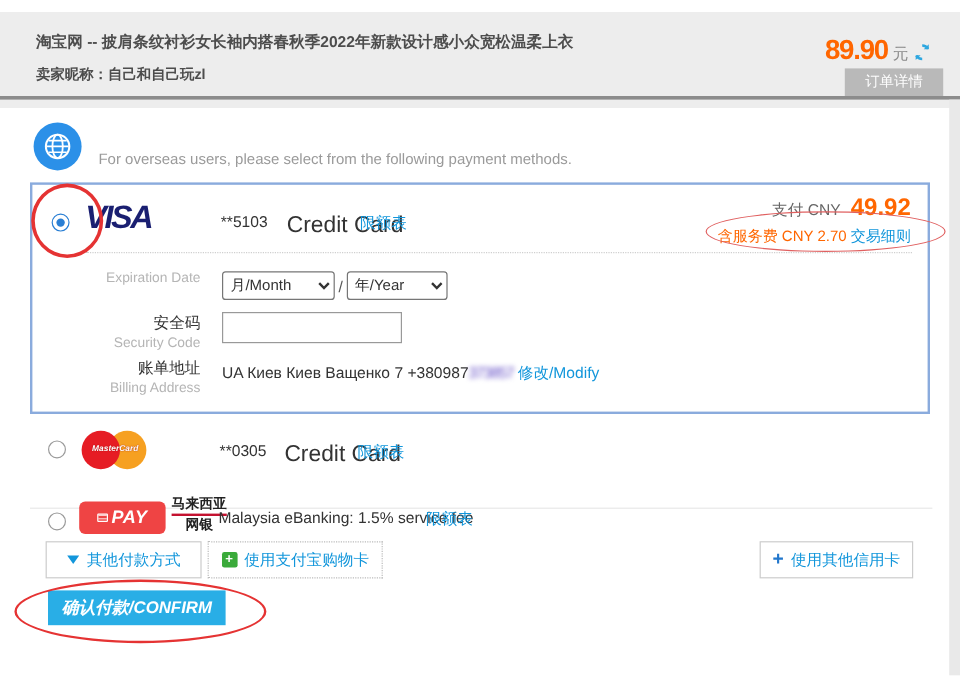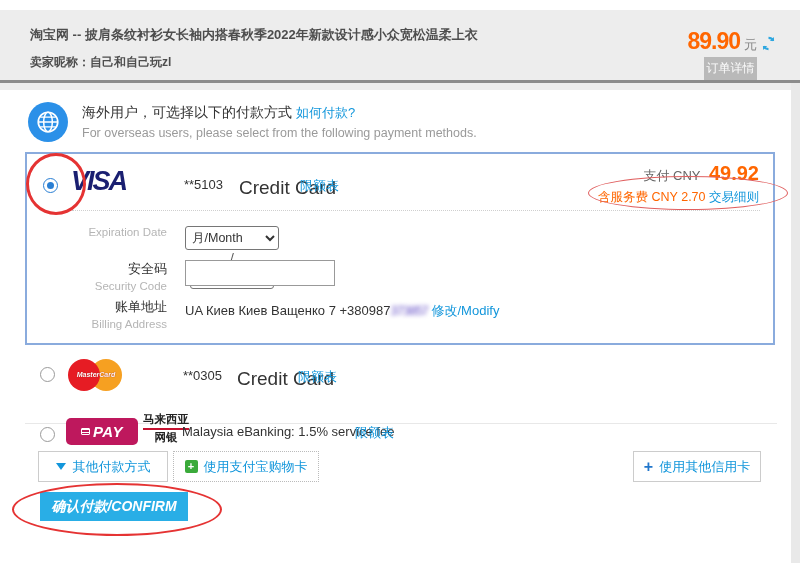--- a/index.html
+++ b/index.html
@@ -8,21 +8,21 @@
   .page { position:relative; width:800px; height:563px; background:#fff; }
 
   
   .hdr-band { position:absolute; left:0; top:10px; width:800px; height:80px; background:#ededed; }
   .prod-title { position:absolute; left:30px; top:16px; font-size:13px; color:#4d4d4d; font-weight:bold; width:560px; }
   .seller { position:absolute; left:30px; top:44px; font-size:12px; color:#4d4d4d; font-weight:bold; }
   .price-wrap { position:absolute; right:24px; top:18px; display:flex; align-items:baseline; gap:4px; }
   .price-num { font-size:23px; font-weight:bold; color:#ff6600; letter-spacing:-1px; }
   .price-unit { font-size:13px; color:#888; }
   .refresh { position:relative; top:2px; }
-  .order-btn { position:absolute; left:704px; top:57px; width:53px; height:23px; background:#b9b9b9; color:#fdfdfd; font-size:12px; text-align:center; line-height:23px; cursor:pointer; }
+  .order-btn { position:absolute; left:704px; top:57px; width:82px; height:23px; background:#b9b9b9; color:#fdfdfd; font-size:12px; text-align:center; line-height:23px; cursor:pointer; }
   .hdr-line { position:absolute; left:0; top:80px; width:800px; height:3px; background:#8c8c8c; }
   .right-strip { position:absolute; left:791px; top:83px; width:9px; height:480px; background:#e9e9e9; }
   .hdr-rel { position:relative; width:100%; height:100%; }
 
   
   .banner-globe { position:absolute; left:28px; top:102px; width:40px; height:40px; border-radius:50%; background:#2b90e8; display:flex; align-items:center; justify-content:center; }
   .banner-title { position:absolute; left:82px; top:104px; font-size:14px; color:#333; }
   .banner-title a { color:#1296db; text-decoration:none; font-size:13px; }
   .banner-sub { position:absolute; left:82px; top:126px; font-size:12.5px; color:#9a9a9a; }
 
@@ -42,42 +42,42 @@
   .pay-block { position:absolute; right:14px; top:8px; text-align:right; }
   .pay-l1 { font-size:13px; color:#666; }
   .pay-amt { font-size:20px; font-weight:bold; color:#ff6600; margin-left:4px; }
   .pay-l2 { margin-top:4px; font-size:12.5px; color:#ff6600; }
   .pay-l2 a { font-size:12.5px; }
   .dot-sep { position:absolute; left:45px; top:56px; width:688px; border-top:1px dotted #cfcfcf; }
 
   .frm-label { position:absolute; width:140px; text-align:right; }
   .frm-zh { font-size:13px; color:#333; }
   .frm-en { font-size:11.5px; color:#b5b5b5; margin-top:2px; }
-  .frm-ctrl { position:absolute; left:158px;flex-direction:column; }
+  .frm-ctrl { position:absolute; left:158px; }
   select.sel { height:24px; font-size:12.5px; color:#333; border:1px solid #767676; border-radius:3px; background:#fff; padding:0 2px; font-family:"Liberation Sans",sans-serif; }
   .sel-month { width:94px; }
   .sel-year { width:84px; }
   .sel-slash { font-size:13px; color:#555; margin:0 3px; }
   input.sec-input { width:150px; height:26px; border:1px solid #999; font-size:13px; padding:0 4px; }
   .bill-text { font-size:13px; color:#333; }
   .bill-blur { color:#6a55c8; filter:blur(2px); letter-spacing:-1px; }
 
   
   .mc-radio { left:40px; top:367px; }
   .mc-logo { position:absolute; left:68px; top:359px; width:54px; height:32px; }
   .mc-c1 { position:absolute; left:0; top:0; width:32px; height:32px; border-radius:50%; background:#e61c24; }
   .mc-c2 { position:absolute; left:22px; top:0; width:32px; height:32px; border-radius:50%; background:#f6a021; }
   .mc-txt { position:absolute; left:2px; top:12px; width:52px; text-align:center; font-size:7px; font-style:italic; font-weight:bold; color:#fff; text-shadow:0 0 1px #9a0000; }
   .mc-num { position:absolute; left:183px; top:368px; }
   .mc-type { position:absolute; left:237px; top:368px; }
   .mc-limit { position:absolute; left:298px; top:368px; }
   .row-sep { position:absolute; left:25px; top:423px; width:752px; height:1px; background:#e8e8e8; }
 
   .mol-radio { left:40px; top:427px; }
-  .mol-logo { position:absolute; left:66px; top:418px; width:72px; height:27px; background:#be185d; border-radius:5px; color:#fff; display:flex; align-items:center; justify-content:center; gap:3px; }
+  .mol-logo { position:absolute; left:66px; top:418px; width:72px; height:27px; background:#ef4444; border-radius:5px; color:#fff; display:flex; align-items:center; justify-content:center; gap:3px; }
   .mol-grid { width:9px; height:7px; border:1px solid #fff; border-radius:1px; display:inline-block; background:linear-gradient(#fff 1px, transparent 1px); background-size:3px 3px; }
   .mol-pay { font-size:15px; font-weight:900; font-style:italic; letter-spacing:0.5px; }
   .mol-zh { position:absolute; left:143px; top:412px; text-align:center; }
   .mol-zh1 { font-size:11.5px; font-weight:bold; color:#222; border-bottom:2px solid #c41230; padding-bottom:1px; display:block; }
   .mol-zh2 { font-size:11.5px; font-weight:bold; color:#222; display:block; }
   .mol-desc { position:absolute; left:182px; top:424px; font-size:13px; color:#333; }
   .mol-limit { position:absolute; left:355px; top:424px; }
 
   
   .btn-other { position:absolute; left:38px; top:451px; width:130px; height:31px; background:#fff; border:1px solid #ccc; display:flex; align-items:center; justify-content:center; gap:7px; cursor:pointer; }
@@ -122,24 +122,20 @@
   <div class="hdr-line"></div>
   <div class="right-strip"></div>
 
   <div class="banner-globe">
     <svg width="26" height="26" viewBox="0 0 24 24">
         <circle cx="12" cy="12" r="9" fill="none" stroke="#fff" stroke-width="1.6"></circle>
         <ellipse cx="12" cy="12" rx="4" ry="9" fill="none" stroke="#fff" stroke-width="1.4"></ellipse>
         <path d="M3.5 12h17M5 7.5h14M5 16.5h14" stroke="#fff" stroke-width="1.3" fill="none"></path>
       </svg>
   </div>
-  <div class="banner-title">
-    <span>海外用户，可选择以下的付款方式</span>
-    <a href="#">如何付款?</a>
-  </div>
   <div class="banner-sub">For overseas users, please select from the following payment methods.</div>
 
   <div class="visa-box">
     <span class="radio-on visa-radio"></span>
     <span class="visa-logo">VISA</span>
     <span class="card-num visa-num">**5103</span>
     <span class="card-type visa-type">Credit Card</span>
     <a href="#" class="lnk visa-limit">限额表</a>
 
     <div class="pay-block">

